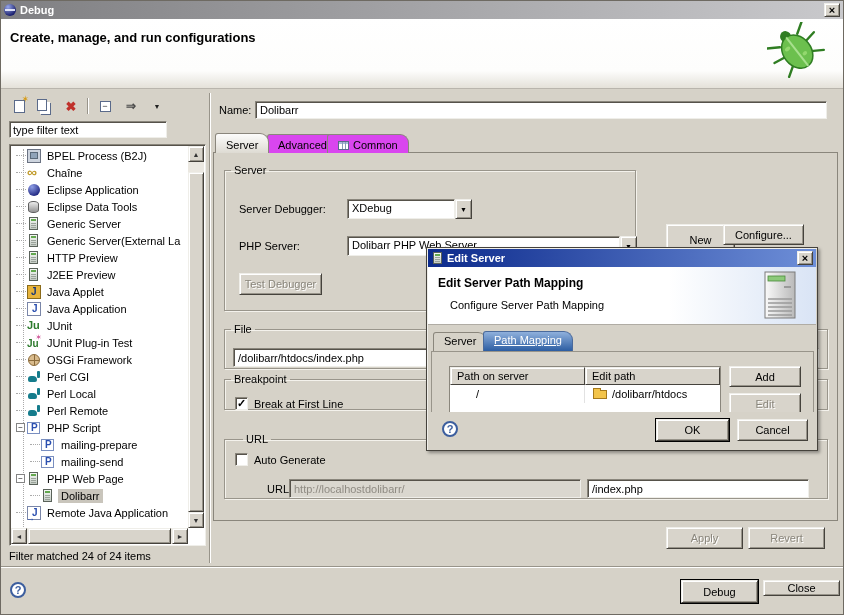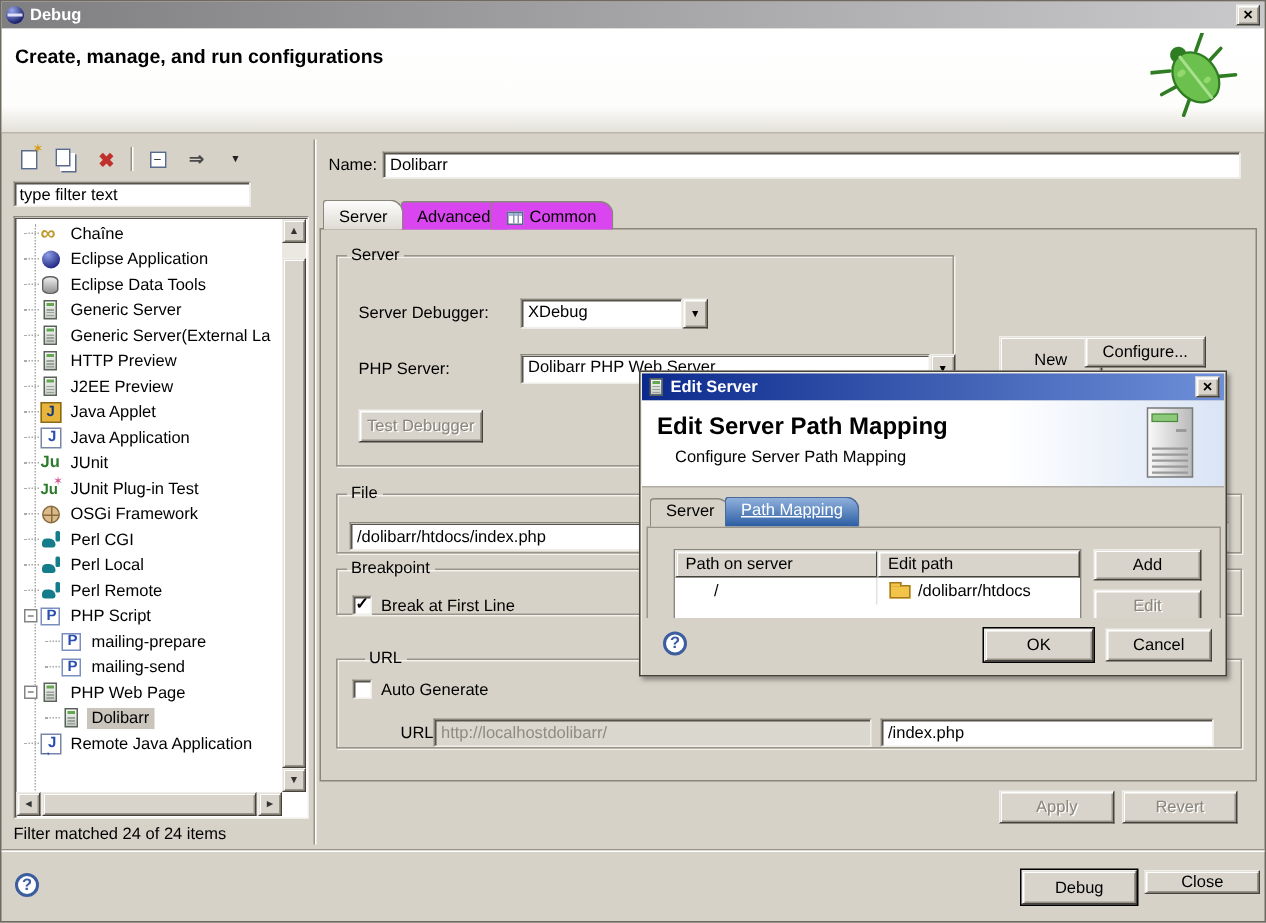--- a/index.html
+++ b/index.html
@@ -149,21 +149,21 @@
 
   
   .dialog{ position:absolute; left:425px; top:246px; width:392px; height:204px; background:#d6d2c8;
     border:1px solid #45423c; box-shadow:inset 1px 1px 0 #efeee9, 2px 2px 3px rgba(0,0,0,.35); z-index:10; }
   .dlg-titlebar{ position:absolute; left:1px; top:1px; right:1px; height:18px;
     background:linear-gradient(to right,#0c2a8c,#6e8fd8); display:flex; align-items:center; padding:0 3px; }
   .dlg-titlebar .mini-server{ position:relative; margin:0 5px 0 2px; height:12px; width:9px;}
   .dlg-titlebar .title{ color:#fff; font-weight:bold; flex:1; }
   .dlg-header{ position:absolute; left:1px; top:19px; right:1px; height:58px;
     background:linear-gradient(to right,#ffffff 62%,#d9e4f5 100%); border-bottom:1px solid #b0aca4;}
-  .dlg-heading{ position:absolute; left:10px; top:9px; font-size:16px; font-weight:bold; }
+  .dlg-heading{ position:absolute; left:10px; top:9px; font-size:12px; font-weight:bold; }
   .dlg-subheading{ position:absolute; left:22px; top:32px; }
   .dlg-server-img{ position:absolute; right:16px; top:4px; }
   .dtab{ position:absolute; top:84px; height:19px; padding:2px 10px 0; border:1px solid #8a867c; border-bottom:none;
     border-radius:3px 9px 0 0; background:#d6d2c8; z-index:2; cursor:pointer;}
   .dtab-server{ left:6px; }
   .dtab-pm{ left:56px; background:linear-gradient(#8fb0dc,#2c5da2); color:#fff; text-decoration:underline;
     border-color:#4a6a9c; height:20px; top:83px; z-index:3;}
   .dlg-content{ position:absolute; left:4px; top:103px; width:383px; height:63px; border:1px solid #98948a;
     background:#d6d2c8; overflow:hidden; }
   .pm-table{ position:absolute; left:17px; top:14px; width:272px; height:60px; background:#fff; border:1px solid #8a867c;}
@@ -238,20 +238,25 @@
         <span class="caret">▼</span>
       </span>
   </div>
 
   <input class="filter-input sunken" value="type filter text" style="">
   <div class="treebox sunken">
     <div class="tree-guide"></div>
     <div class="tree-rows">
         <div class="tree-row" style="padding-left: 5px;">
           <span class="dots"></span>
+          <span class="ticon" data-icon="bpel"></span>
+          <span class="tlabel">BPEL Process (B2J)</span>
+        </div>
+        <div class="tree-row" style="padding-left: 5px;">
+          <span class="dots"></span>
           <span class="ticon" data-icon="chain"></span>
           <span class="tlabel">Chaîne</span>
         </div>
         <div class="tree-row" style="padding-left: 5px;">
           <span class="dots"></span>
           <span class="ticon" data-icon="sphere"></span>
           <span class="tlabel">Eclipse Application</span>
         </div>
         <div class="tree-row" style="padding-left: 5px;">
           <span class="dots"></span>

